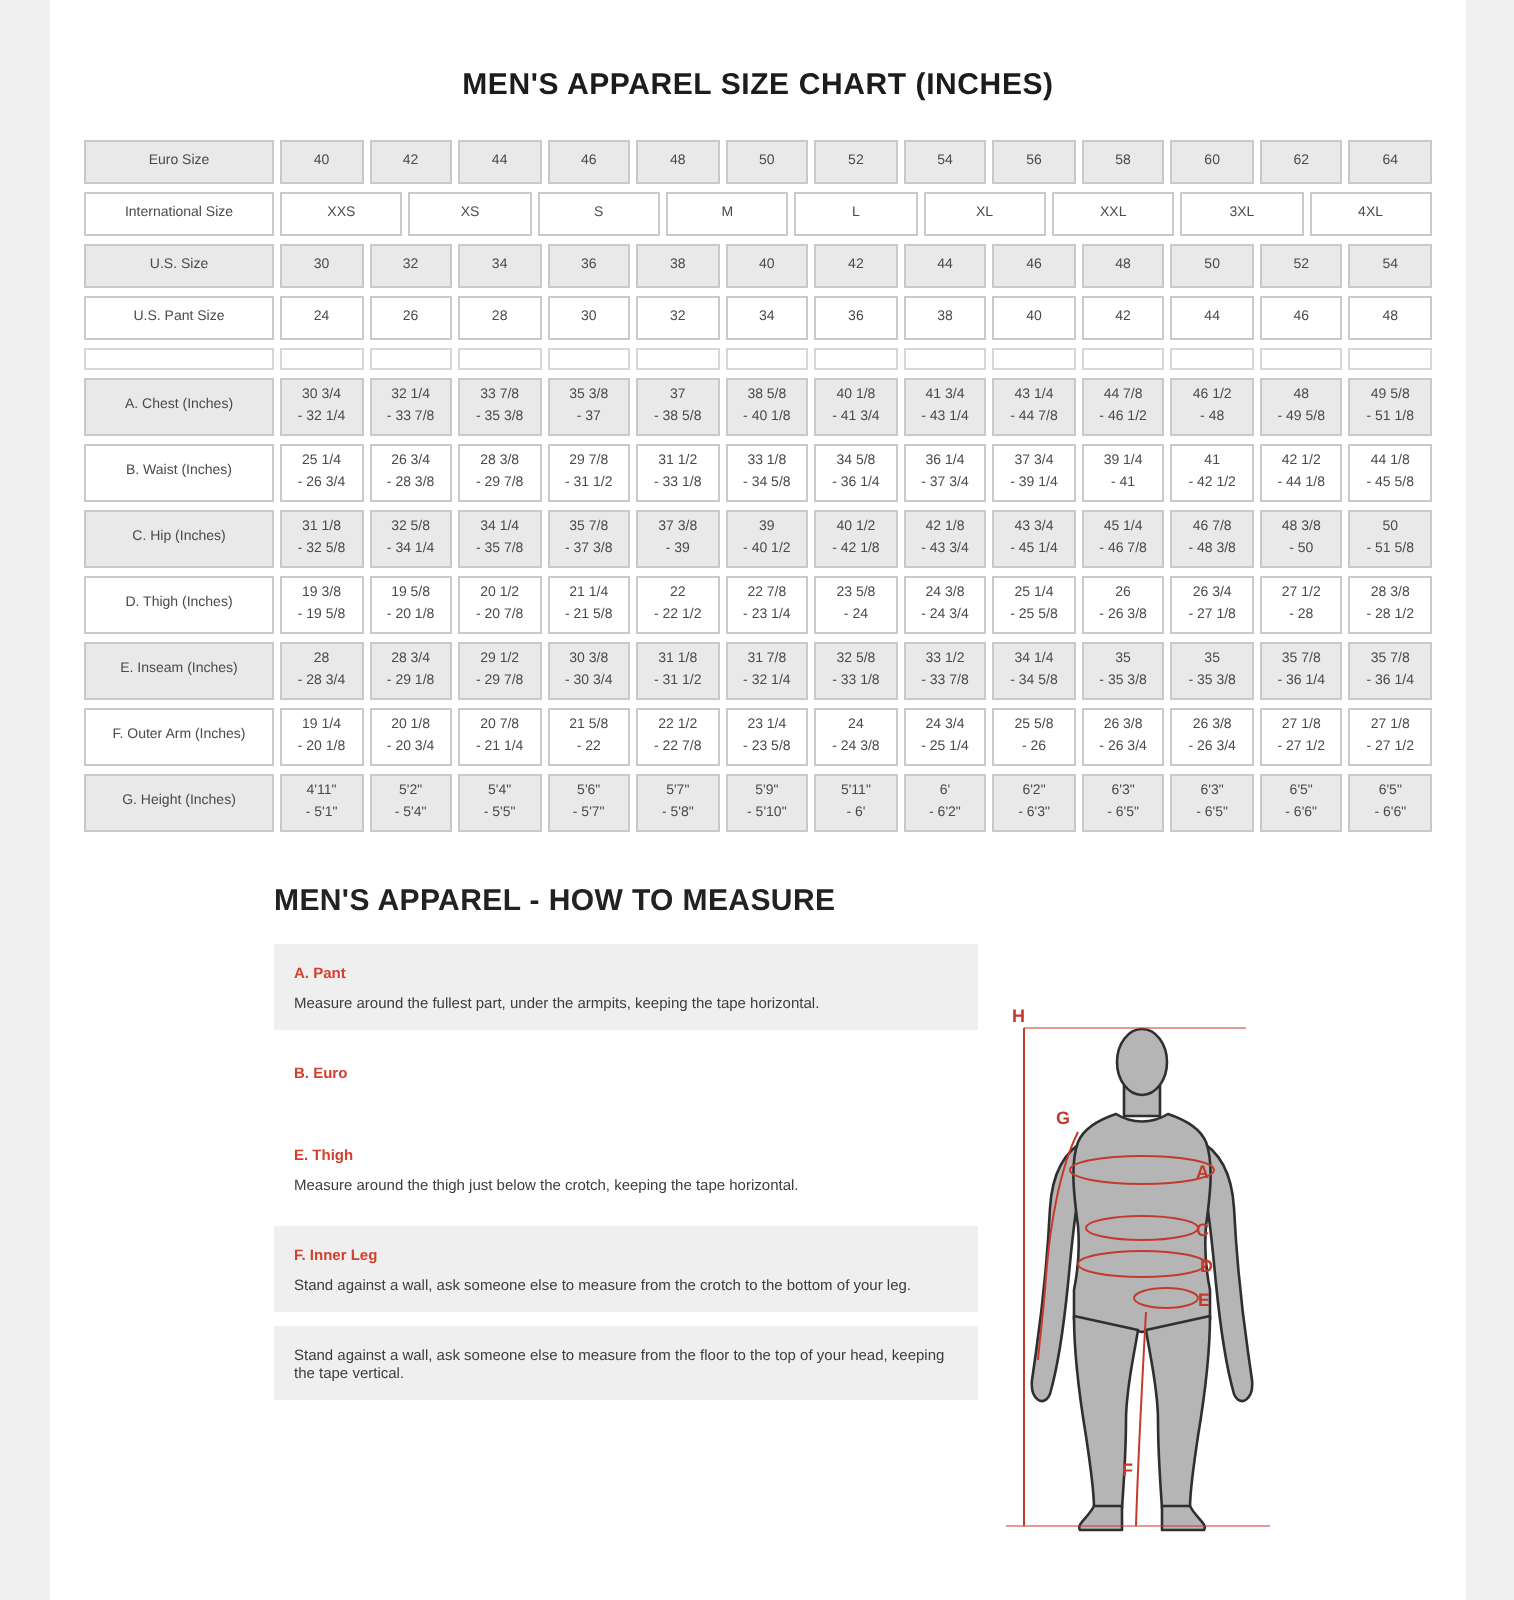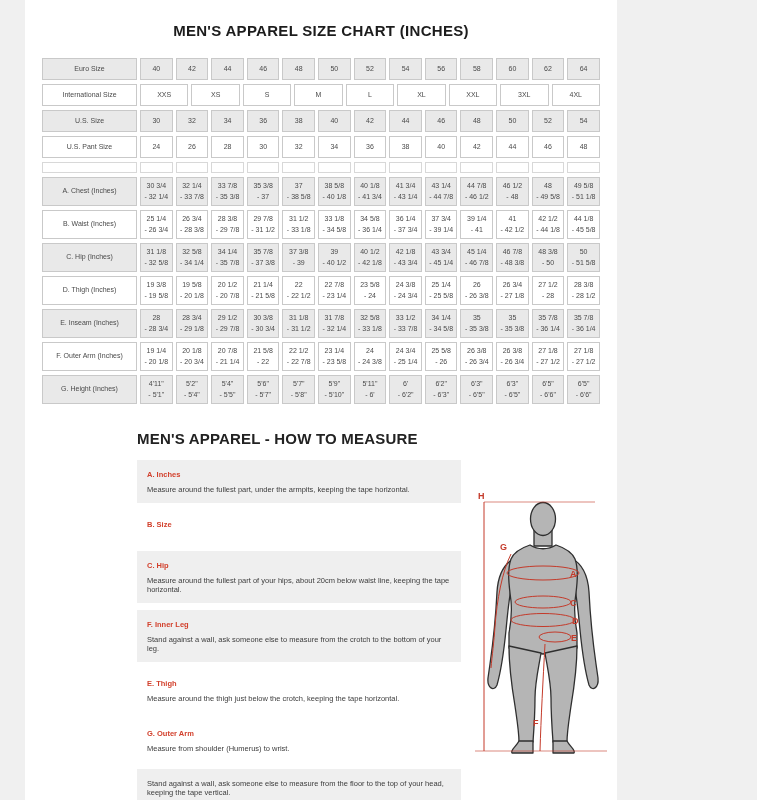--- a/index.html
+++ b/index.html
@@ -5,23 +5,23 @@
   * { box-sizing: border-box; }
   html,body { margin:0; padding:0; }
   body {
     width: 757px; height: 800px;
     background: #f0f0f0;
     font-family: "Liberation Sans", "DejaVu Sans", sans-serif;
     position: relative; overflow: hidden;
   }
   .page {
     position: absolute; left: 25px; top: 0;
-    width: 592px; height: 800px;
+    width: 708px; height: 800px;
     background: #ffffff;
-    padding-top: 22px;
+    padding-top: 34px;
   }
   .title {
     text-align: center;
     font-size: 15px; font-weight: bold; color: #1c1c1c;
     letter-spacing: .3px;
   }
   
   .sc { margin: 19px 17px 0 17px; display: flex; flex-direction: column; gap: 4px; }
   .sc-row { display: flex; gap: 3px; }
   .sc-cell {
@@ -341,41 +341,33 @@
         <div class="sc-cell">6'5"
 - 6'6"</div>
       </div>
     </div>
 
   <div class="htm">
     <div class="htm-title">MEN'S APPAREL - HOW TO MEASURE</div>
     <div class="htm-body">
       <div class="htm-cards">
           <div class="htm-card shaded">
-            <div class="htm-label red">A. Inches</div>
+            <div class="htm-label red">A. Pant</div>
             <div class="htm-text">Measure around the fullest part, under the armpits, keeping the tape horizontal.</div>
           </div>
           <div class="htm-card">
-            <div class="htm-label red">B. Size</div>
-          </div>
-          <div class="htm-card shaded">
-            <div class="htm-label red">C. Hip</div>
-            <div class="htm-text">Measure around the fullest part of your hips, about 20cm below waist line, keeping the tape horizontal.</div>
-          </div>
-          <div class="htm-card shaded">
-            <div class="htm-label red">F. Inner Leg</div>
-            <div class="htm-text">Stand against a wall, ask someone else to measure from the crotch to the bottom of your leg.</div>
+            <div class="htm-label red">B. Euro</div>
           </div>
           <div class="htm-card">
             <div class="htm-label red">E. Thigh</div>
             <div class="htm-text">Measure around the thigh just below the crotch, keeping the tape horizontal.</div>
           </div>
-          <div class="htm-card">
-            <div class="htm-label red">G. Outer Arm</div>
-            <div class="htm-text">Measure from shoulder (Humerus) to wrist.</div>
+          <div class="htm-card shaded">
+            <div class="htm-label red">F. Inner Leg</div>
+            <div class="htm-text">Stand against a wall, ask someone else to measure from the crotch to the bottom of your leg.</div>
           </div>
           <div class="htm-card shaded">
             <div class="htm-text">Stand against a wall, ask someone else to measure from the floor to the top of your head, keeping the tape vertical.</div>
           </div>
         </div>
       <div class="diagram">
         <svg width="150" height="336" viewBox="0 0 150 336">
 
           <g fill="#b5b5b5" stroke="#2f2f2f" stroke-width="1.3" stroke-linejoin="round">
 

